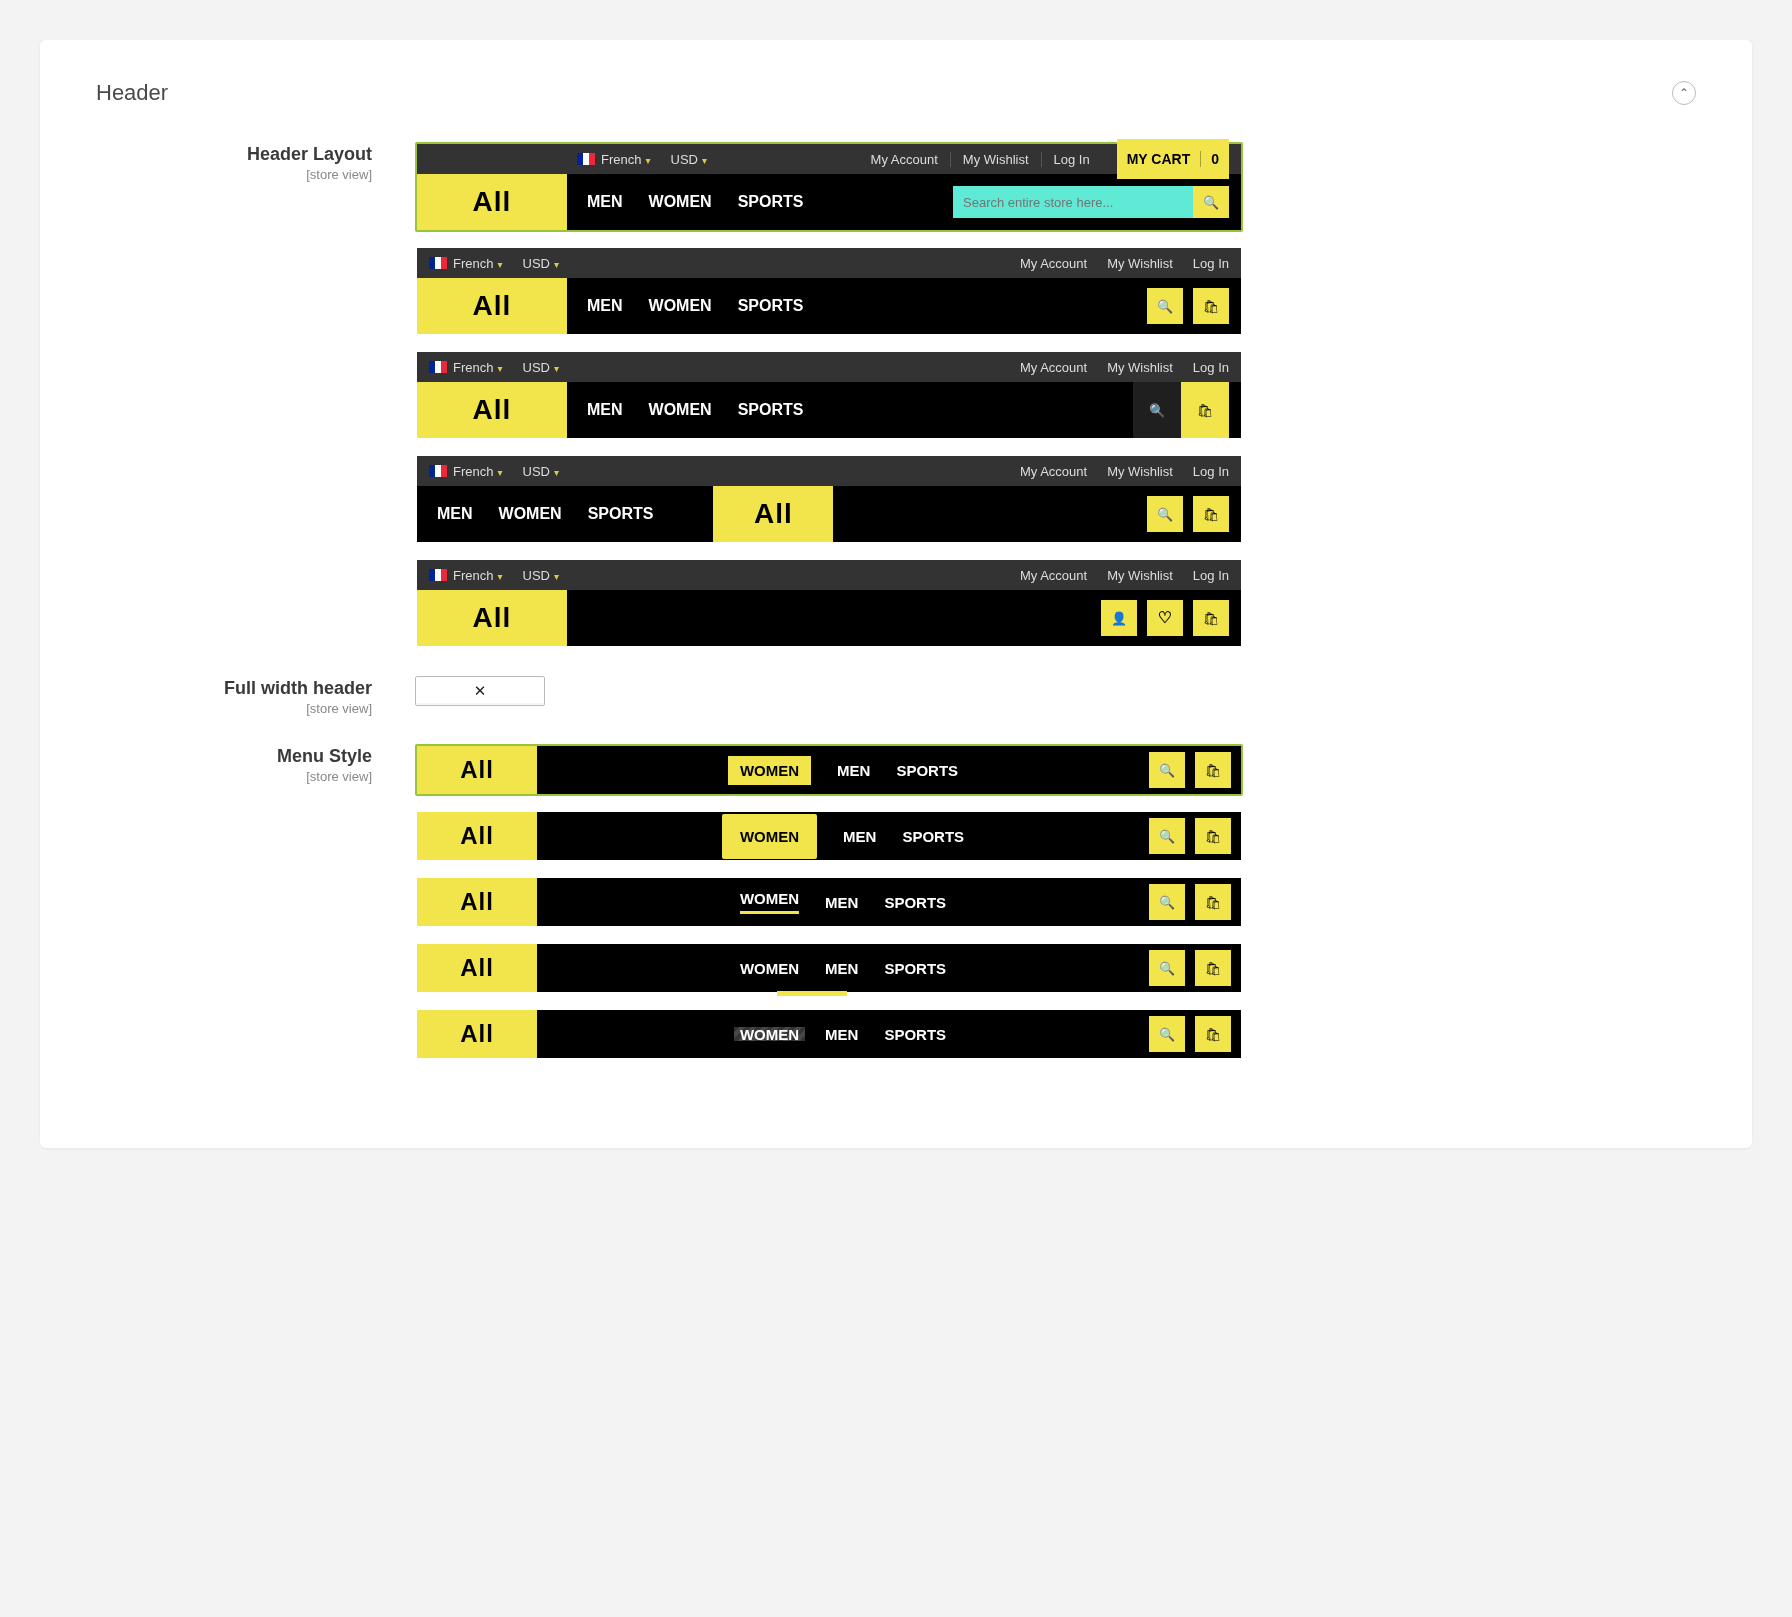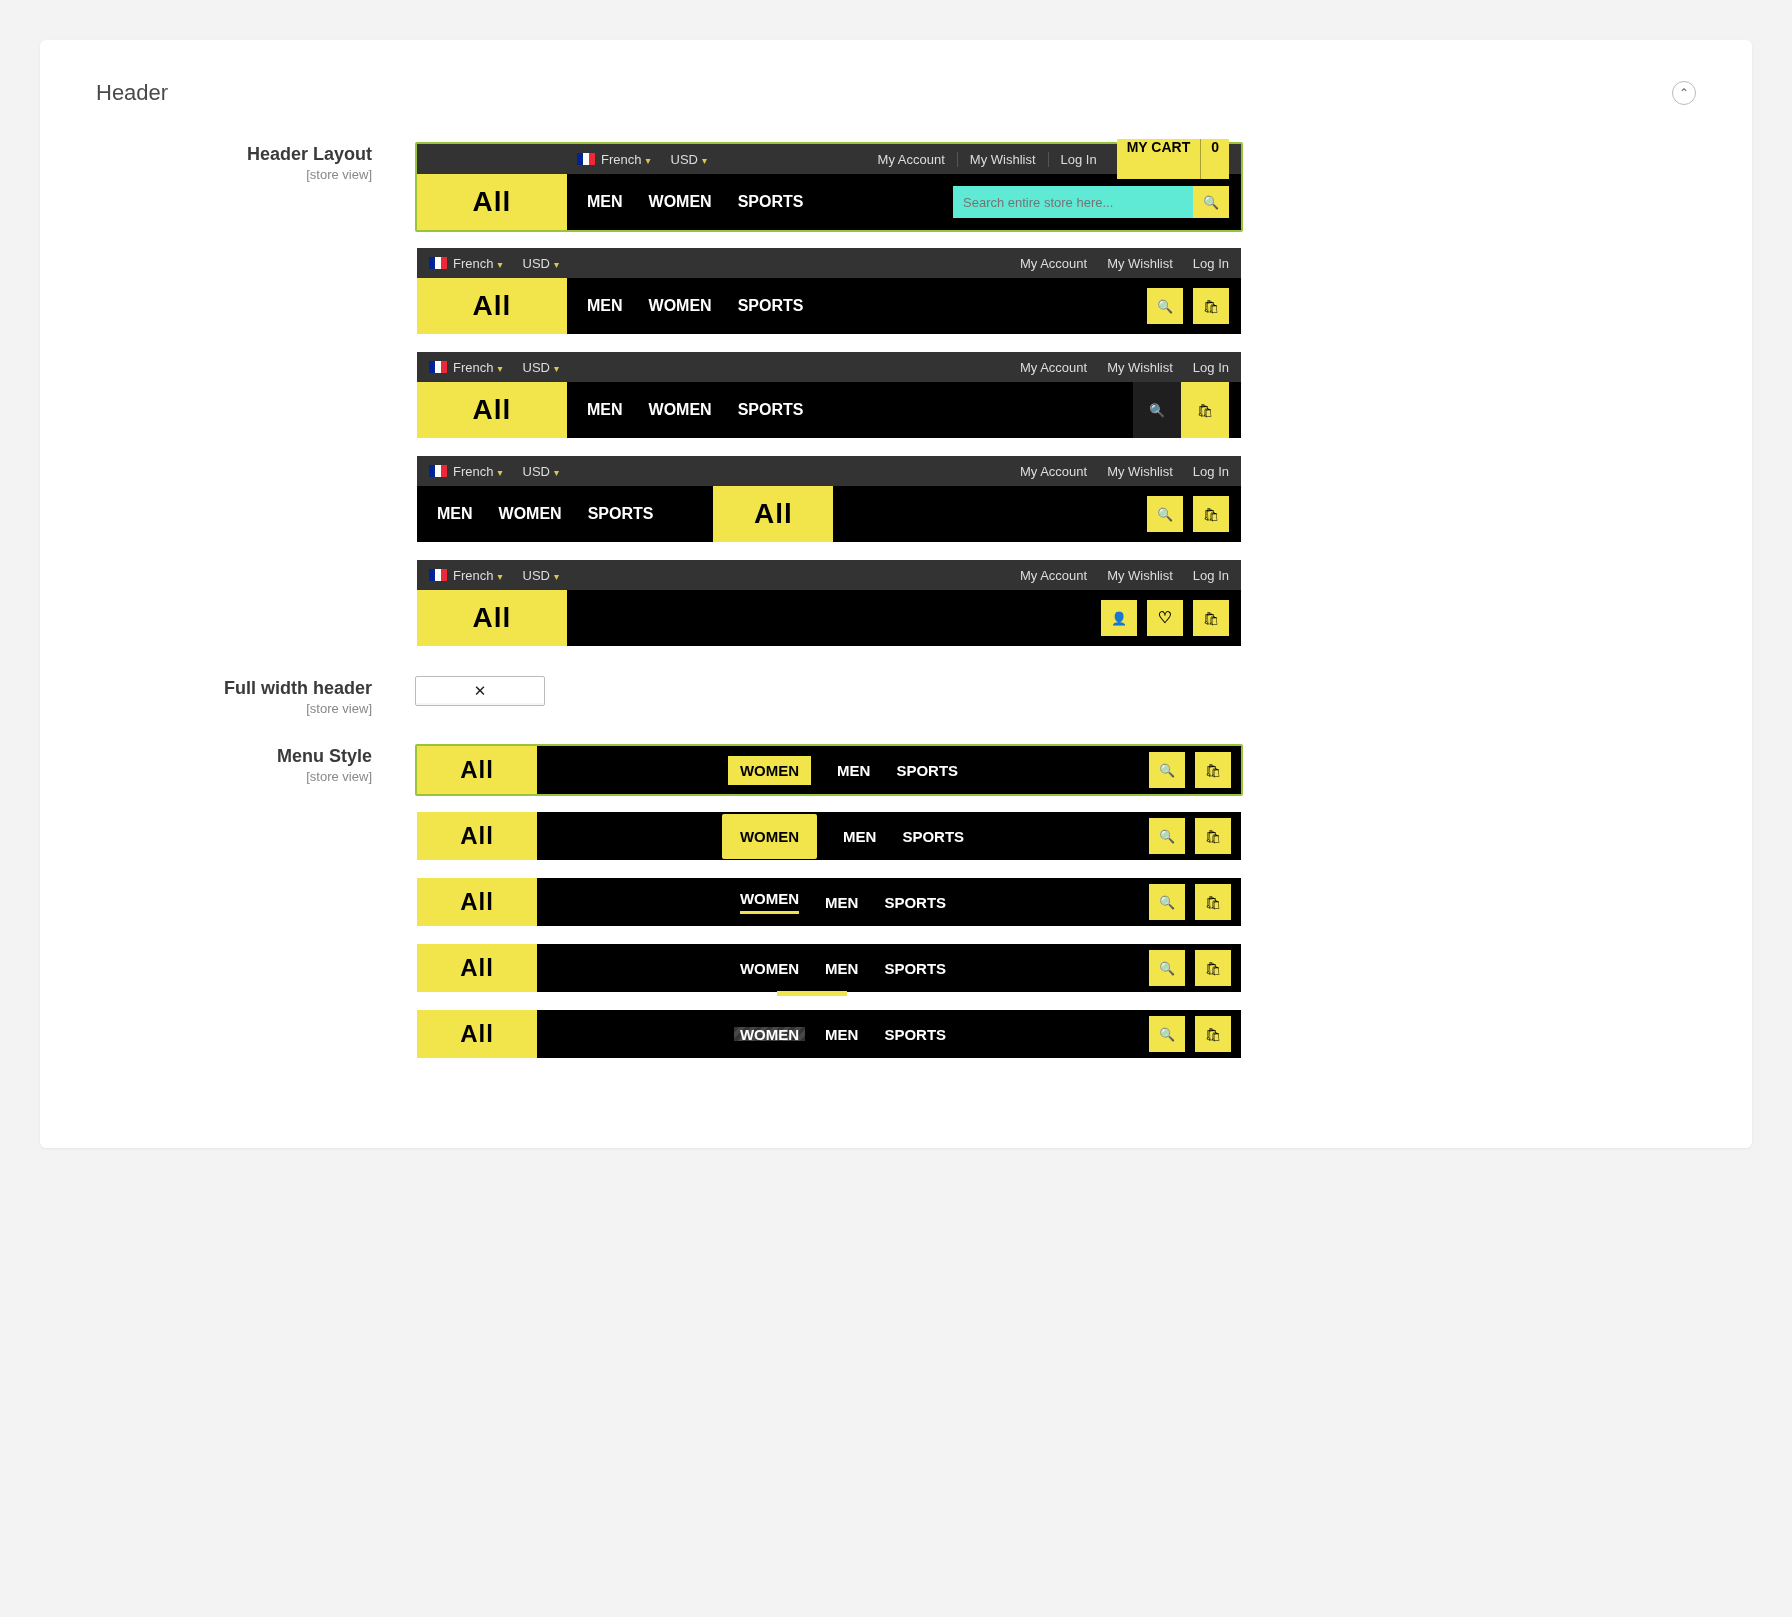--- a/index.html
+++ b/index.html
@@ -162,25 +162,25 @@
     background:#f2e54b;
     color:#000;
     display:flex;align-items:center;justify-content:center;
     font-size:16px;
   }
   .icon-btn.dark { background:#1f1f1f; color:#fff;}
   .mycart {
     background:#f2e54b;
     color:#000;
     height:40px;
-    display:flex;
+    display:flex;align-items:center;
     padding:0 10px;
     font-weight:700;
     font-size:14px;
-    margin-left:20px;
+    margin-left:27px;
   }
   .mycart .count { border-left:1px solid rgba(0,0,0,0.3); padding-left:10px; margin-left:10px;}
 
   
   .toggle-box {
     width: 130px;
     height: 30px;
     border: 1px solid #bbb;
     border-radius: 2px;
     display:flex;align-items:center;justify-content:center;

